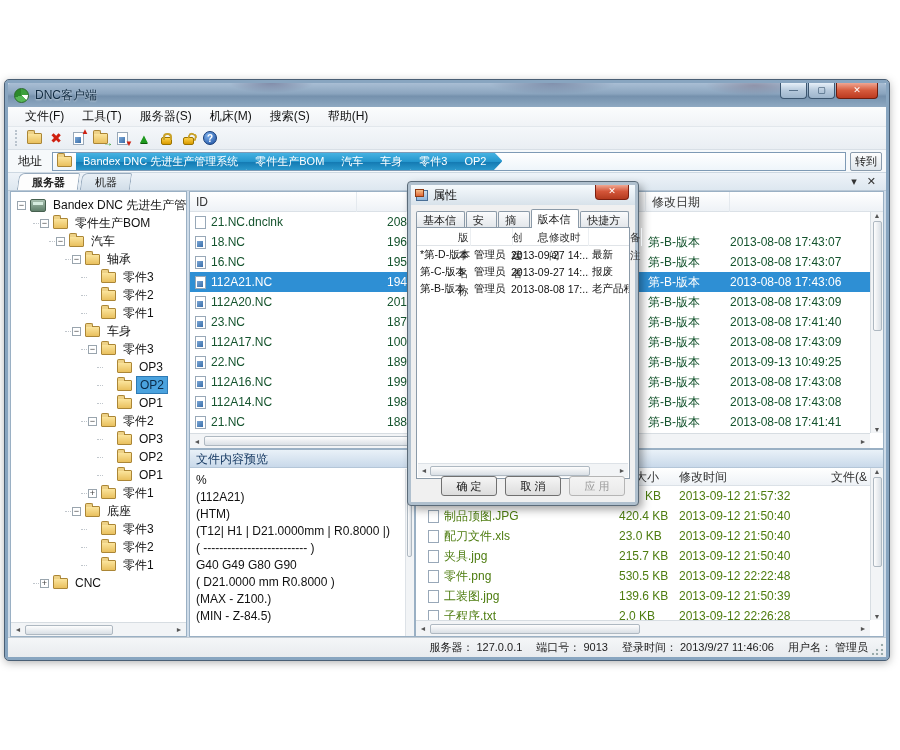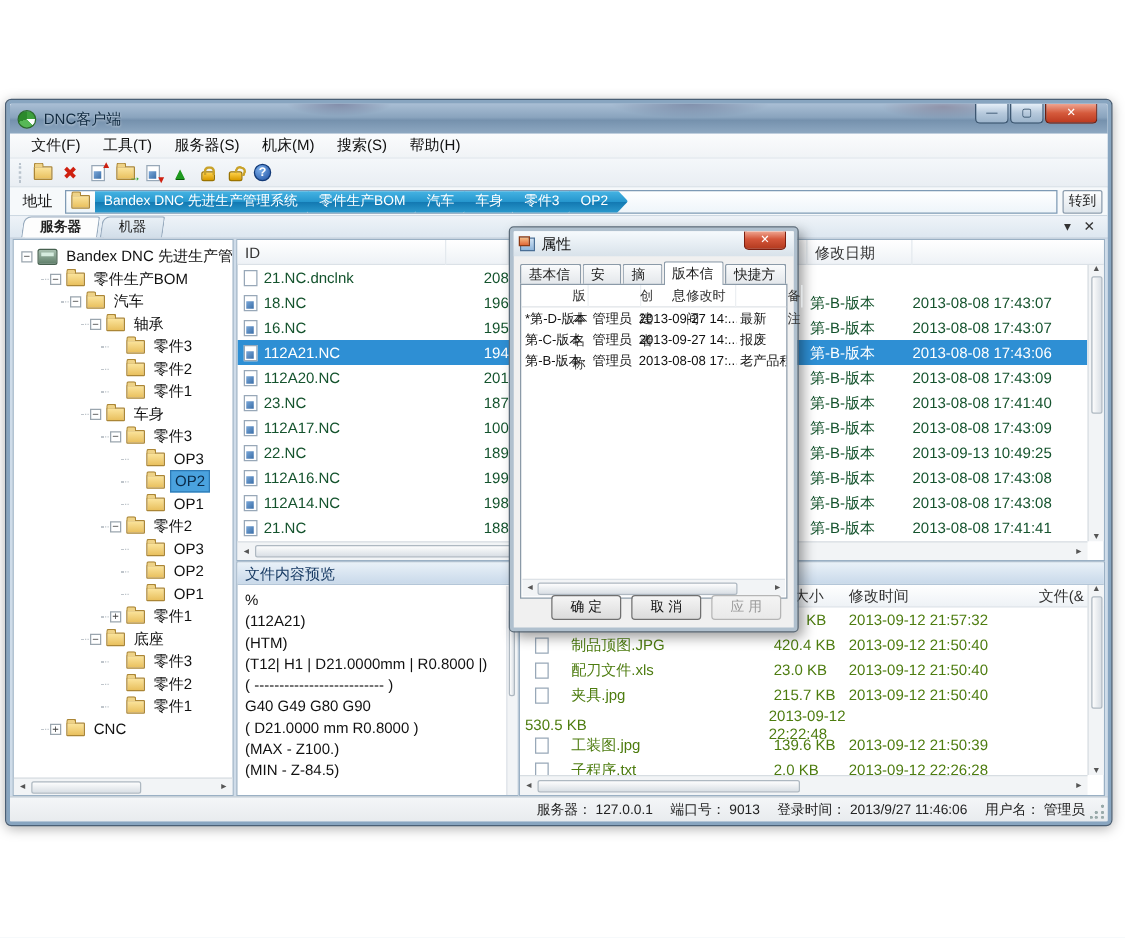--- a/index.html
+++ b/index.html
@@ -135,21 +135,21 @@
   .pv-vscroll{position:absolute;right:0;top:19px;bottom:0;width:9px;background:#f2f4f6;border-left:1px solid #dde2e7;}
   .pv-vscroll .vthumb{position:absolute;left:1px;top:18px;width:5px;height:70px;}
   .attach{position:absolute;left:226px;right:0;top:0;bottom:0;background:#fff;border:1px solid #9ab0c4;}
   .agrid{display:grid;grid-template-columns:199px 64px 132px 1fr;align-items:center;}
   .aheader{height:18px;background:linear-gradient(#ffffff,#eef2f6);border-bottom:1px solid #dbe1e7;font-size:12px;color:#333;}
   .aheader>div{height:18px;line-height:18px;}
   .aheader .h-size{text-align:center;}
   .aheader .h-file{text-align:right;padding-right:16px;}
   .arows{position:absolute;left:0;right:13px;top:36px;bottom:16px;overflow:hidden;}
   .arow{height:20px;font-size:12px;color:#4d7c0f;}
-  .arow .a-name{padding-left:12px;display:flex;align-items:center;gap:18px;}
+  .arow .a-name{padding-left:12px;display:flex;align-items:center;gap:5px;}
   .arow .a-size{padding-left:4px;}
   .arow.partial .a-size{padding-left:30px;}
   .at-vscroll{position:absolute;right:0;top:18px;bottom:16px;width:13px;background:#f2f4f6;border-left:1px solid #d7dde2;
     font-size:7px;color:#555;display:flex;flex-direction:column;align-items:center;}
   .at-hscroll{position:absolute;left:0;right:13px;bottom:0;height:16px;background:#f2f4f6;border-top:1px solid #d7dde2;
     display:flex;align-items:center;font-size:7px;color:#555;}
 
   
   .statusbar{position:absolute;left:0;right:0;bottom:0;height:20px;background:linear-gradient(#f4f6f8,#e8ebee);
     border-top:1px solid #c2cbd3;display:flex;align-items:center;justify-content:flex-end;padding-right:18px;gap:14px;}
@@ -611,20 +611,24 @@
                 <div class="agrid arow">
                   <div class="a-name">
                     <span class="fico"></span>
                     <span>夹具.jpg</span>
                   </div>
                   <div class="a-size">215.7 KB</div>
                   <div class="a-time">2013-09-12 21:50:40</div>
                   <div></div>
                 </div>
                 <div class="agrid arow">
+                  <div class="a-name">
+                    <span class="fico"></span>
+                    <span>零件.png</span>
+                  </div>
                   <div class="a-size">530.5 KB</div>
                   <div class="a-time">2013-09-12 22:22:48</div>
                   <div></div>
                 </div>
                 <div class="agrid arow">
                   <div class="a-name">
                     <span class="fico"></span>
                     <span>工装图.jpg</span>
                   </div>
                   <div class="a-size">139.6 KB</div>

